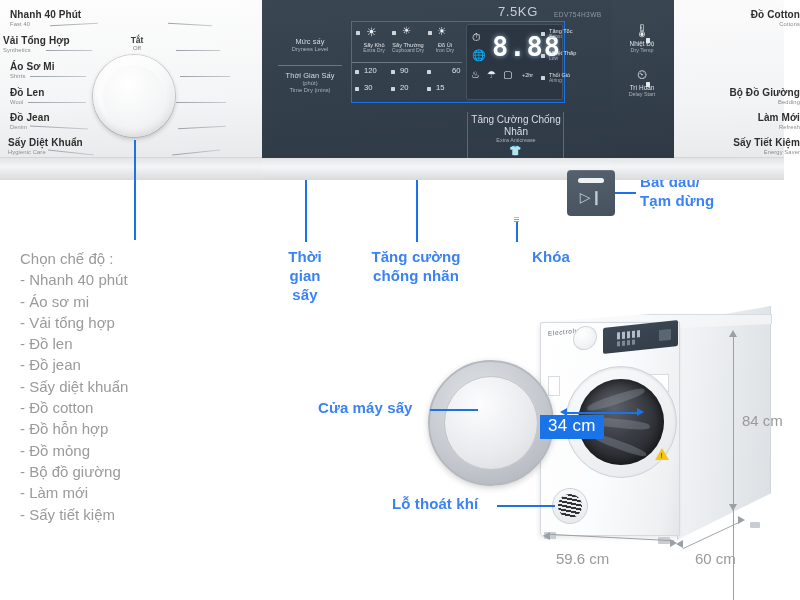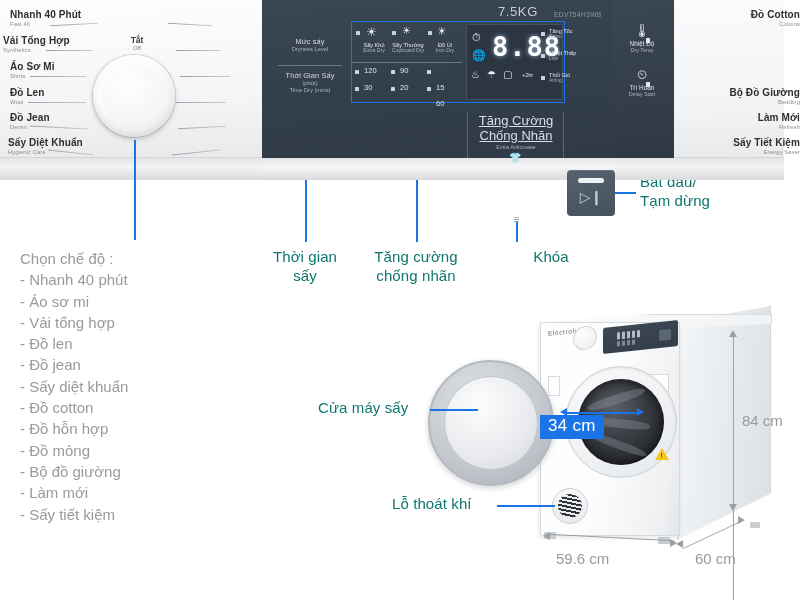--- a/index.html
+++ b/index.html
@@ -6,22 +6,22 @@
   body{
     width:800px;height:600px;position:relative;overflow:hidden;
     background:#ffffff;
     font-family:"Liberation Sans","DejaVu Sans",sans-serif;
     color:#8a8a8a;
     -webkit-font-smoothing:antialiased;
   }
 
   
   .callout{
-    position:absolute;color:#0f766e;font-size:15px;line-height:1.28;
-    white-space:pre-line;font-weight:400;letter-spacing:.1px;
+    position:absolute;color:#3b82f6;font-size:15px;line-height:1.28;
+    white-space:pre-line;font-weight:700;letter-spacing:.1px;
   }
   .cline{position:absolute;background:#1b73e8;}
   .cline.v{width:1.5px;}
   .cline.h{height:1.5px;}
 
   
   #panel{left:8px;top:48px;width:784px;height:180px;}
 
   .panel-white{
     position:absolute;left:0;top:0;width:262px;height:180px;
@@ -114,21 +114,21 @@
     font-size:27px;font-weight:700;letter-spacing:1px;line-height:1;
     text-shadow:0 0 5px rgba(200,225,255,.75);
   }
   .lic{position:absolute;color:#e7ecf1;font-size:11px;line-height:1;}
   .ind{position:absolute;}
   .ind .vi{font-size:5.6px;color:#dde3e8;display:block;line-height:1.15;}
   .ind .en{font-size:5px;color:#9fa9b4;display:block;line-height:1.15;}
 
   
   .ac{position:absolute;text-align:center;color:#d9dee4;}
-  .ac .vi{font-size:13px;display:block;line-height:1.15;text-decoration:underline;}
+  .ac .vi{font-size:10px;display:block;line-height:1.15;}
   .ac .en{font-size:5.4px;color:#a7b0ba;display:block;line-height:1.2;}
   .ac .gl{font-size:10px;display:block;margin-top:2px;color:#e2e7ec;}
   .ac-div{position:absolute;width:1px;background:#5c6874;}
 
   
   .rb{position:absolute;text-align:center;color:#dfe4e9;width:56px;}
   .rb .gl{font-size:13px;display:block;line-height:1;color:#eef2f5;}
   .rb .vi{font-size:6.4px;display:block;line-height:1.15;margin-top:3px;}
   .rb .en{font-size:5.4px;display:block;line-height:1.15;color:#a7b0ba;}
   .rb-led{position:absolute;width:4px;height:5px;background:#e4e9ee;border-radius:.5px;}
@@ -379,21 +379,21 @@
     <span class="en">Iron Dry</span>
     </div>
 
   <div class="dk-sep" style="left:352px;top:62px;width:110px;"></div>
 
   <div class="led" style="left:355px;top:70px;"></div>
   <div class="tm" style="left:364px;top:66px;">120</div>
   <div class="led" style="left:391px;top:70px;"></div>
   <div class="tm" style="left:400px;top:66px;">90</div>
   <div class="led" style="left:427px;top:70px;"></div>
-  <div class="tm" style="left:436px;top:66px;margin-top:33px;">60</div>
+  <div class="tm" style="left:452px;top:66px;">60</div>
 
   <div class="led" style="left:355px;top:87px;"></div>
   <div class="tm" style="left:364px;top:83px;">30</div>
   <div class="led" style="left:391px;top:87px;"></div>
   <div class="tm" style="left:400px;top:83px;">20</div>
   <div class="led" style="left:427px;top:87px;"></div>
   <div class="tm" style="left:436px;top:83px;">15</div>
 
   <div class="lcd" style="left:466px;top:24px;width:95px;height:74px;"></div>
   <div class="lic" style="left:472px;top:32px;">⏱</div>

